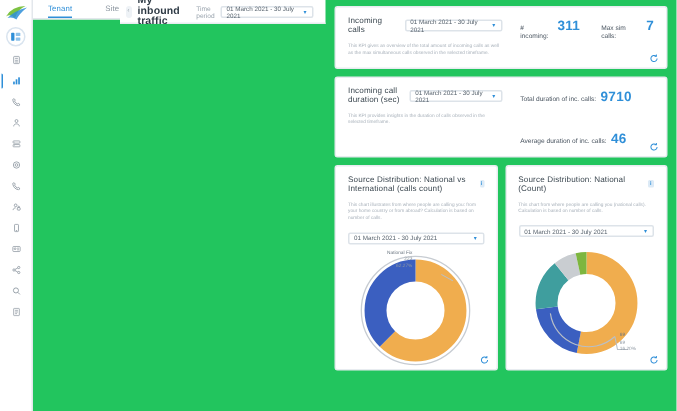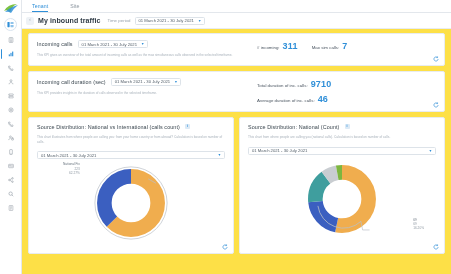--- a/index.html
+++ b/index.html
@@ -37,21 +37,21 @@
     content: ""; position: absolute; left: 0; top: 2px;
     width: 1.5px; height: 10px; background: #2f8fd8; border-radius: 0 1px 1px 0;
   }
   .nav-icon.circled {
     width: 13px; height: 13px; border-radius: 50%;
     border: 1px solid #d9e4ef; margin: 1px 0 2px 0;
     color: #2f8fd8;
   }
 
   
-  .main { flex: 1; height: 274px; display: flex; flex-direction: column; background: #fde047; overflow: hidden; }
+  .main { flex: 1; height: 274px; display: flex; flex-direction: row; background: #22c55e; overflow: hidden; }
 
   .topbar {
     height: 13px; background: #ffffff; border-bottom: 1px solid #e3e7ec;
     display: flex; align-items: flex-end; padding-left: 10px; gap: 22px;
     flex: 0 0 13px;
   }
   .tab {
     font-size: 5.2px; color: #8a949e; padding-bottom: 2px;
     border-bottom: 1.4px solid transparent; letter-spacing: .1px;
   }
@@ -95,21 +95,21 @@
     font-weight: bold;
   }
   .card-desc {
     font-size: 3.2px; color: #a8b1ba; line-height: 1.5; margin-top: 5px;
     max-width: 200px;
   }
   .kpi-row { display: flex; align-items: baseline; gap: 14px; }
   .kpi { display: flex; align-items: baseline; gap: 3px; }
   .kpi-label { font-size: 4.4px; color: #4a5560; }
   .kpi-value { font-size: 9px; color: #2f8fd8; font-weight: bold; letter-spacing: .2px; }
-  .kpi-stack { display: flex; flex-direction: column; gap: 5px; }
+  .kpi-stack { display: flex; flex-direction: column; gap: 18px; }
 
   .refresh {
     position: absolute; right: 5px; bottom: 3px;
     width: 6px; height: 6px; color: #2f8fd8;
   }
   .refresh svg { display: block; }
 
   .bottom-row { display: flex; gap: 5px; }
   .chart-card {
     background: #ffffff; border: 1px solid #e8ecf0; border-radius: 2px;

